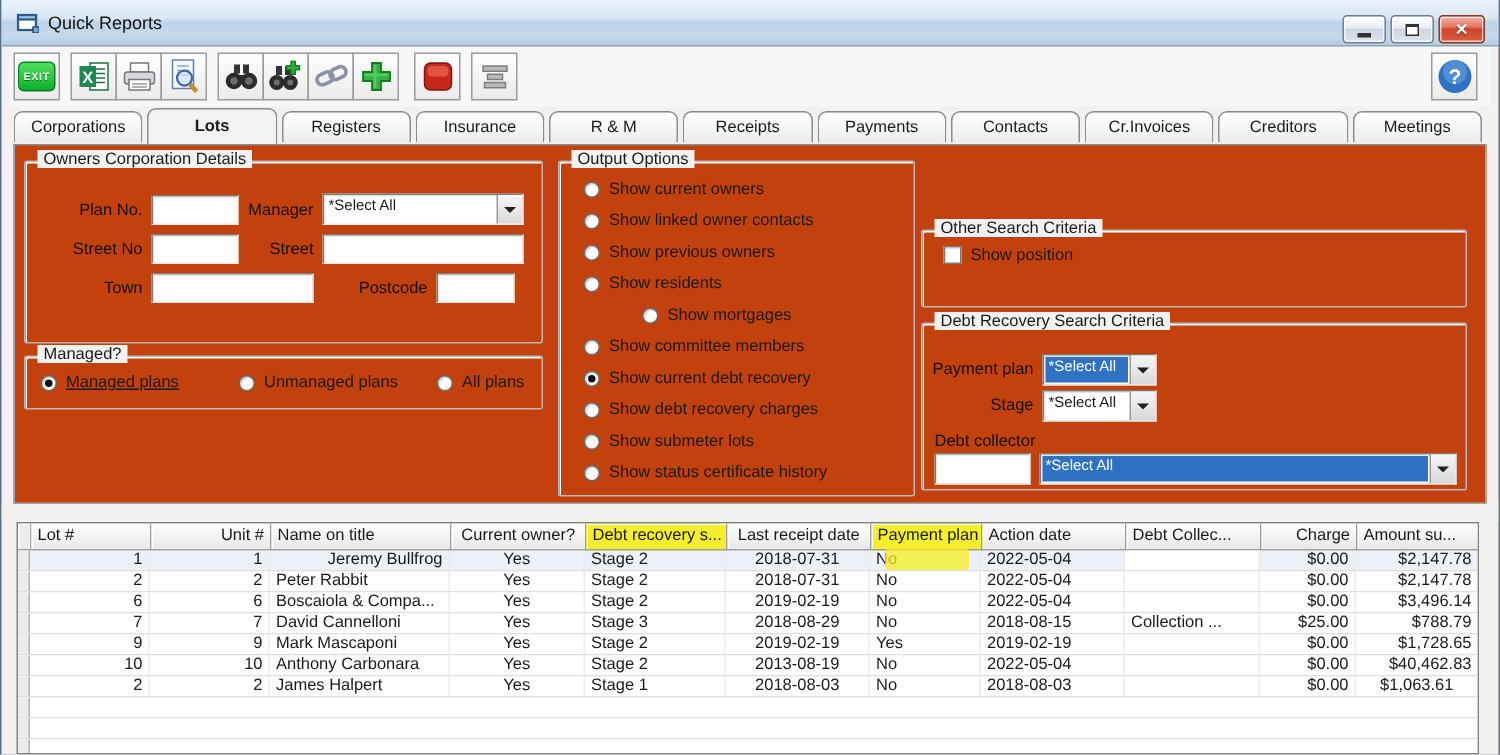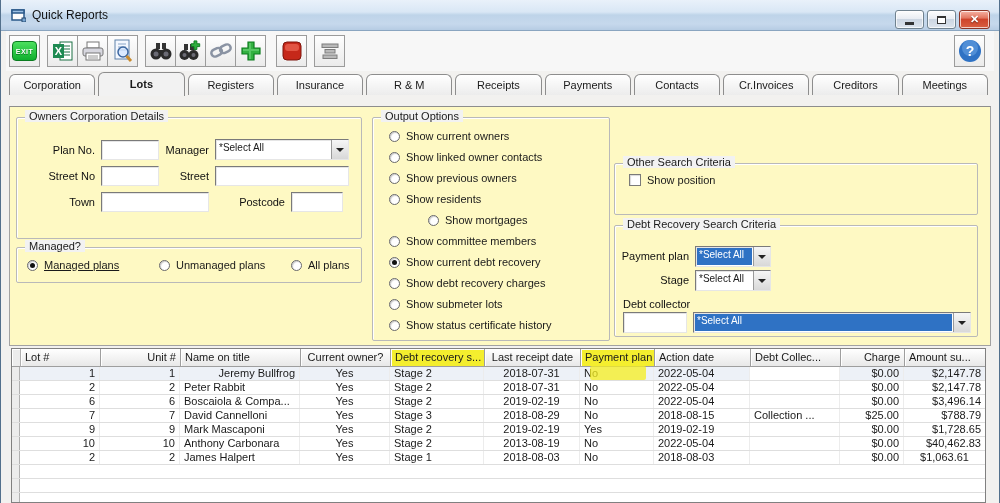--- a/index.html
+++ b/index.html
@@ -46,22 +46,22 @@
   .tabstrip { position:absolute; left:8px; right:8px; top:72px; height:23px; display:flex; z-index:20; }
   .tab {
     flex:1; margin-right:3px; border:1px solid #8d8d8d; border-bottom:none;
     border-radius:6px 6px 0 0; background:linear-gradient(to bottom,#ffffff,#ececec);
     text-align:center; line-height:20px; font-size:11px; color:#1a1a1a; cursor:default;
     position:relative; top:2px; height:21px;
   }
   .tab.active { top:0; height:24px; background:#f2f2f2; font-weight:bold; line-height:22px; z-index:2; }
   
   .tabpage {
-    position:absolute; left:8px; right:8px; top:106px; height:240px;
-    background:#fef9c3; border:1px solid #a2a2a2; border-top:1px solid #8d8d8d; z-index:10;
+    position:absolute; left:8px; right:8px; top:96px; height:240px;
+    background:#c2410c; border:1px solid #a2a2a2; border-top:1px solid #8d8d8d; z-index:10;
   }
   .groupbox { position:absolute; border:1px solid #b9b9b9; border-radius:2px; box-shadow:1px 1px 0 #ffffff inset; }
   .gb-legend { position:absolute; top:-8px; left:8px; background:#f2f2f2; padding:0 4px; font-size:11px; }
   .lbl { position:absolute; font-size:11px; color:#111; white-space:nowrap; }
   .lbl.r { text-align:right; }
   .tinput {
     position:absolute; background:#fff; border:1px solid; border-color:#7a7a7a #e6e6e6 #e6e6e6 #7a7a7a;
     box-shadow:inset 1px 1px 0 rgba(0,0,0,.10); height:20px; font:11px "Liberation Sans",sans-serif; padding:0 3px; outline:none;
   }
   .combo {
@@ -218,21 +218,21 @@
     <div class="tb-btn help-btn">
       <svg width="26" height="26" viewBox="0 0 26 26">
         <circle cx="13" cy="13" r="11" fill="#2f72c4"></circle>
         <circle cx="13" cy="10" r="8" fill="#5e9ade" opacity=".7"></circle>
         <text x="13" y="18" font-size="14" font-weight="bold" fill="#fff" text-anchor="middle" font-family="Liberation Sans,sans-serif">?</text>
       </svg>
     </div>
   </div>
 
   <div class="tabstrip" id="tabstrip">
-      <div class="tab">Corporation</div>
+      <div class="tab">Corporations</div>
       <div class="tab active">Lots</div>
       <div class="tab">Registers</div>
       <div class="tab">Insurance</div>
       <div class="tab">R &amp; M</div>
       <div class="tab">Receipts</div>
       <div class="tab">Payments</div>
       <div class="tab">Contacts</div>
       <div class="tab">Cr.Invoices</div>
       <div class="tab">Creditors</div>
       <div class="tab">Meetings</div>

